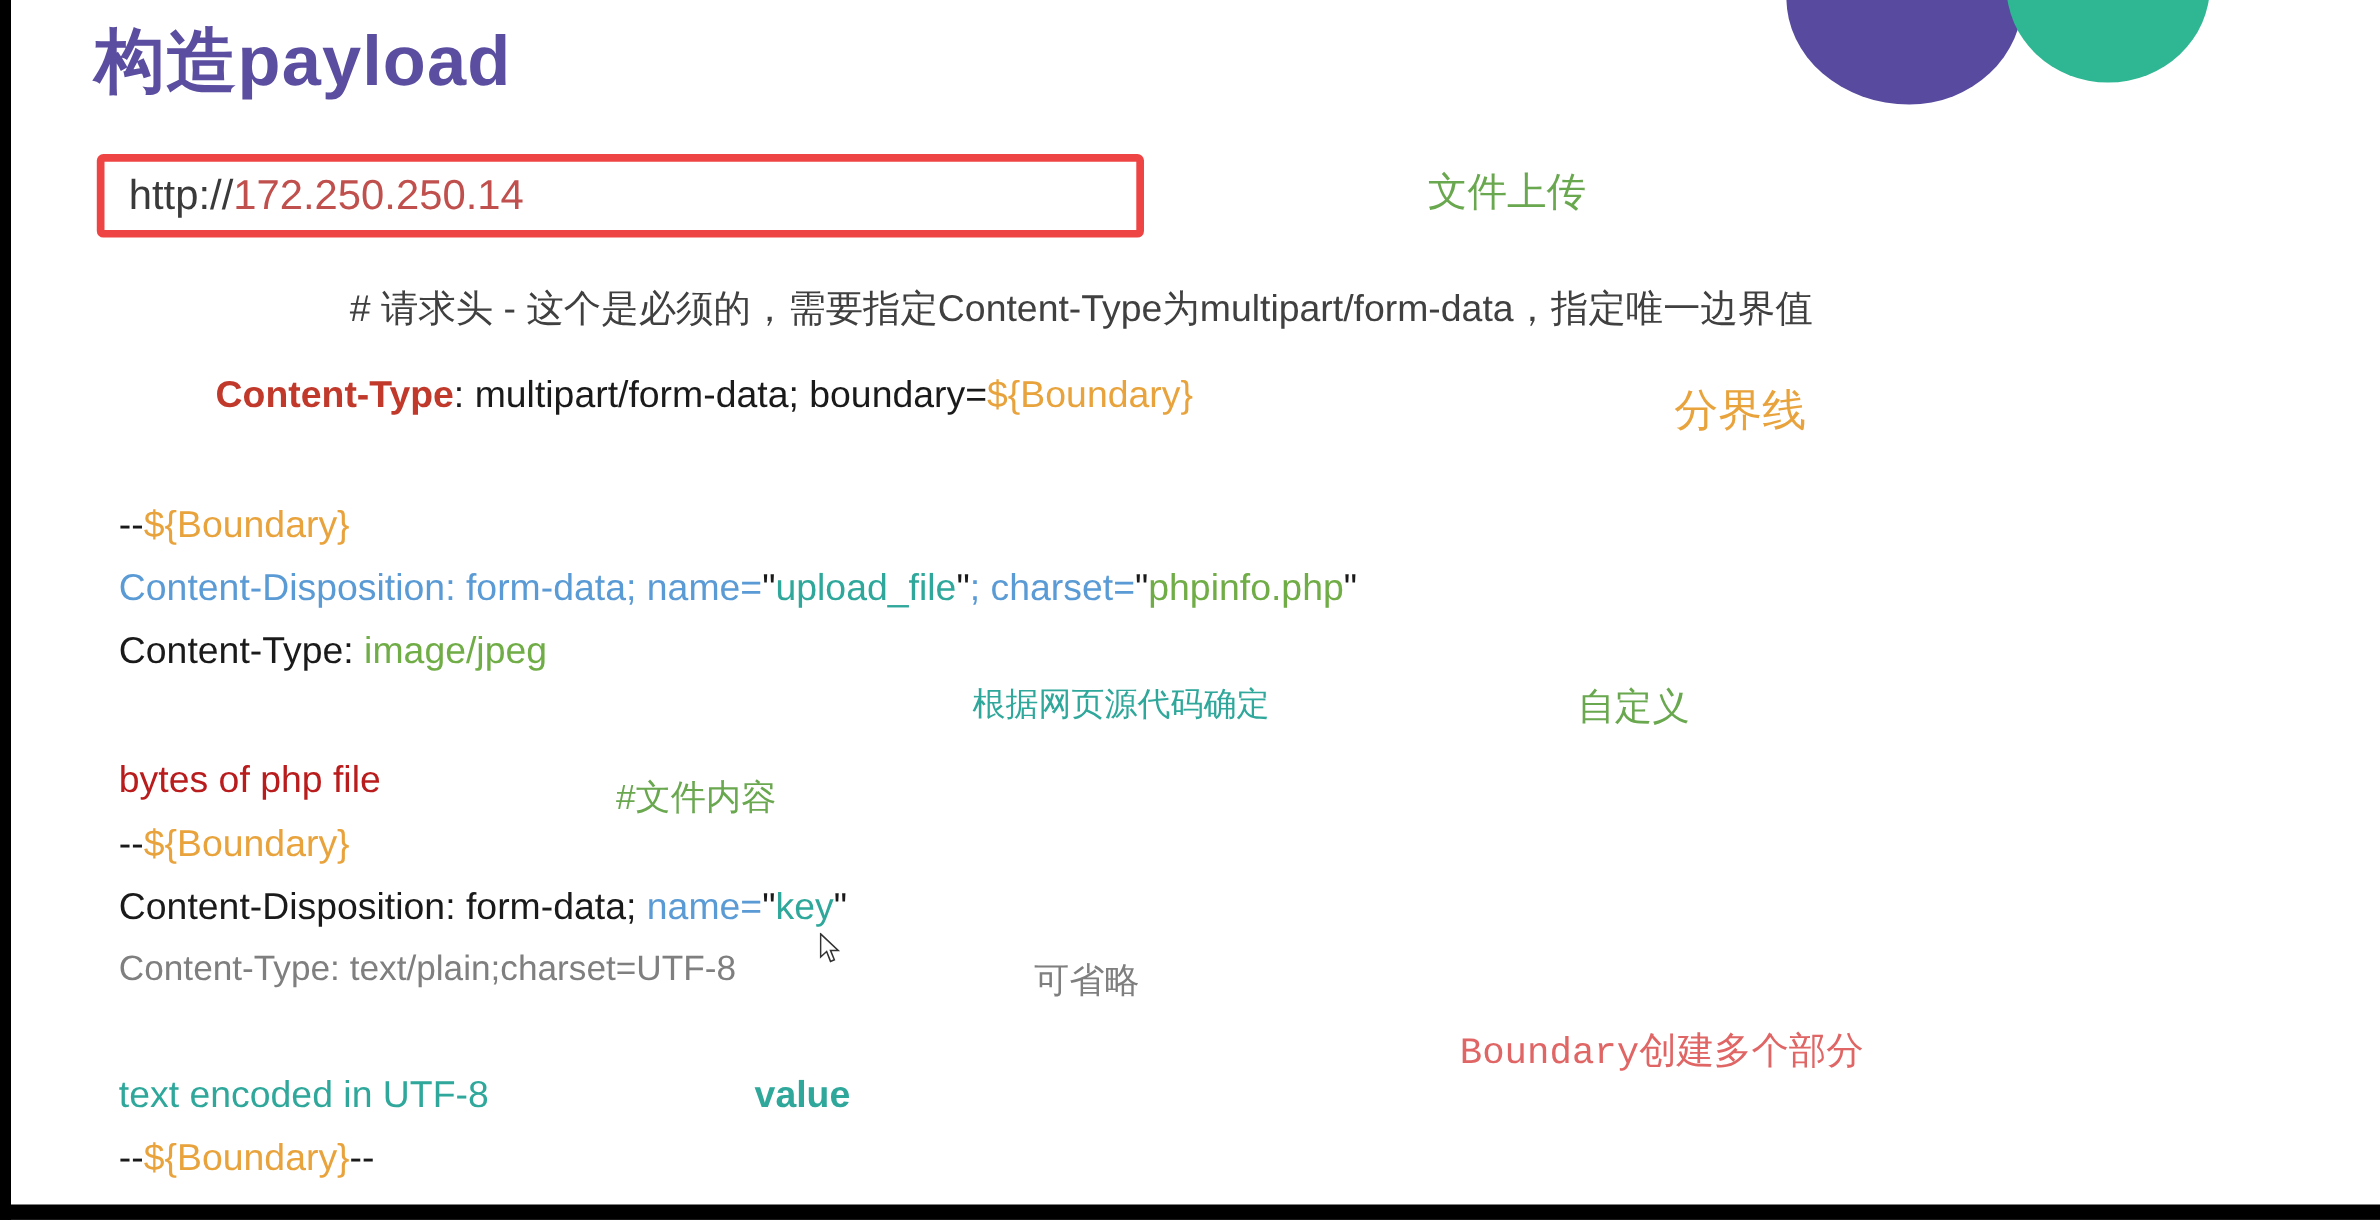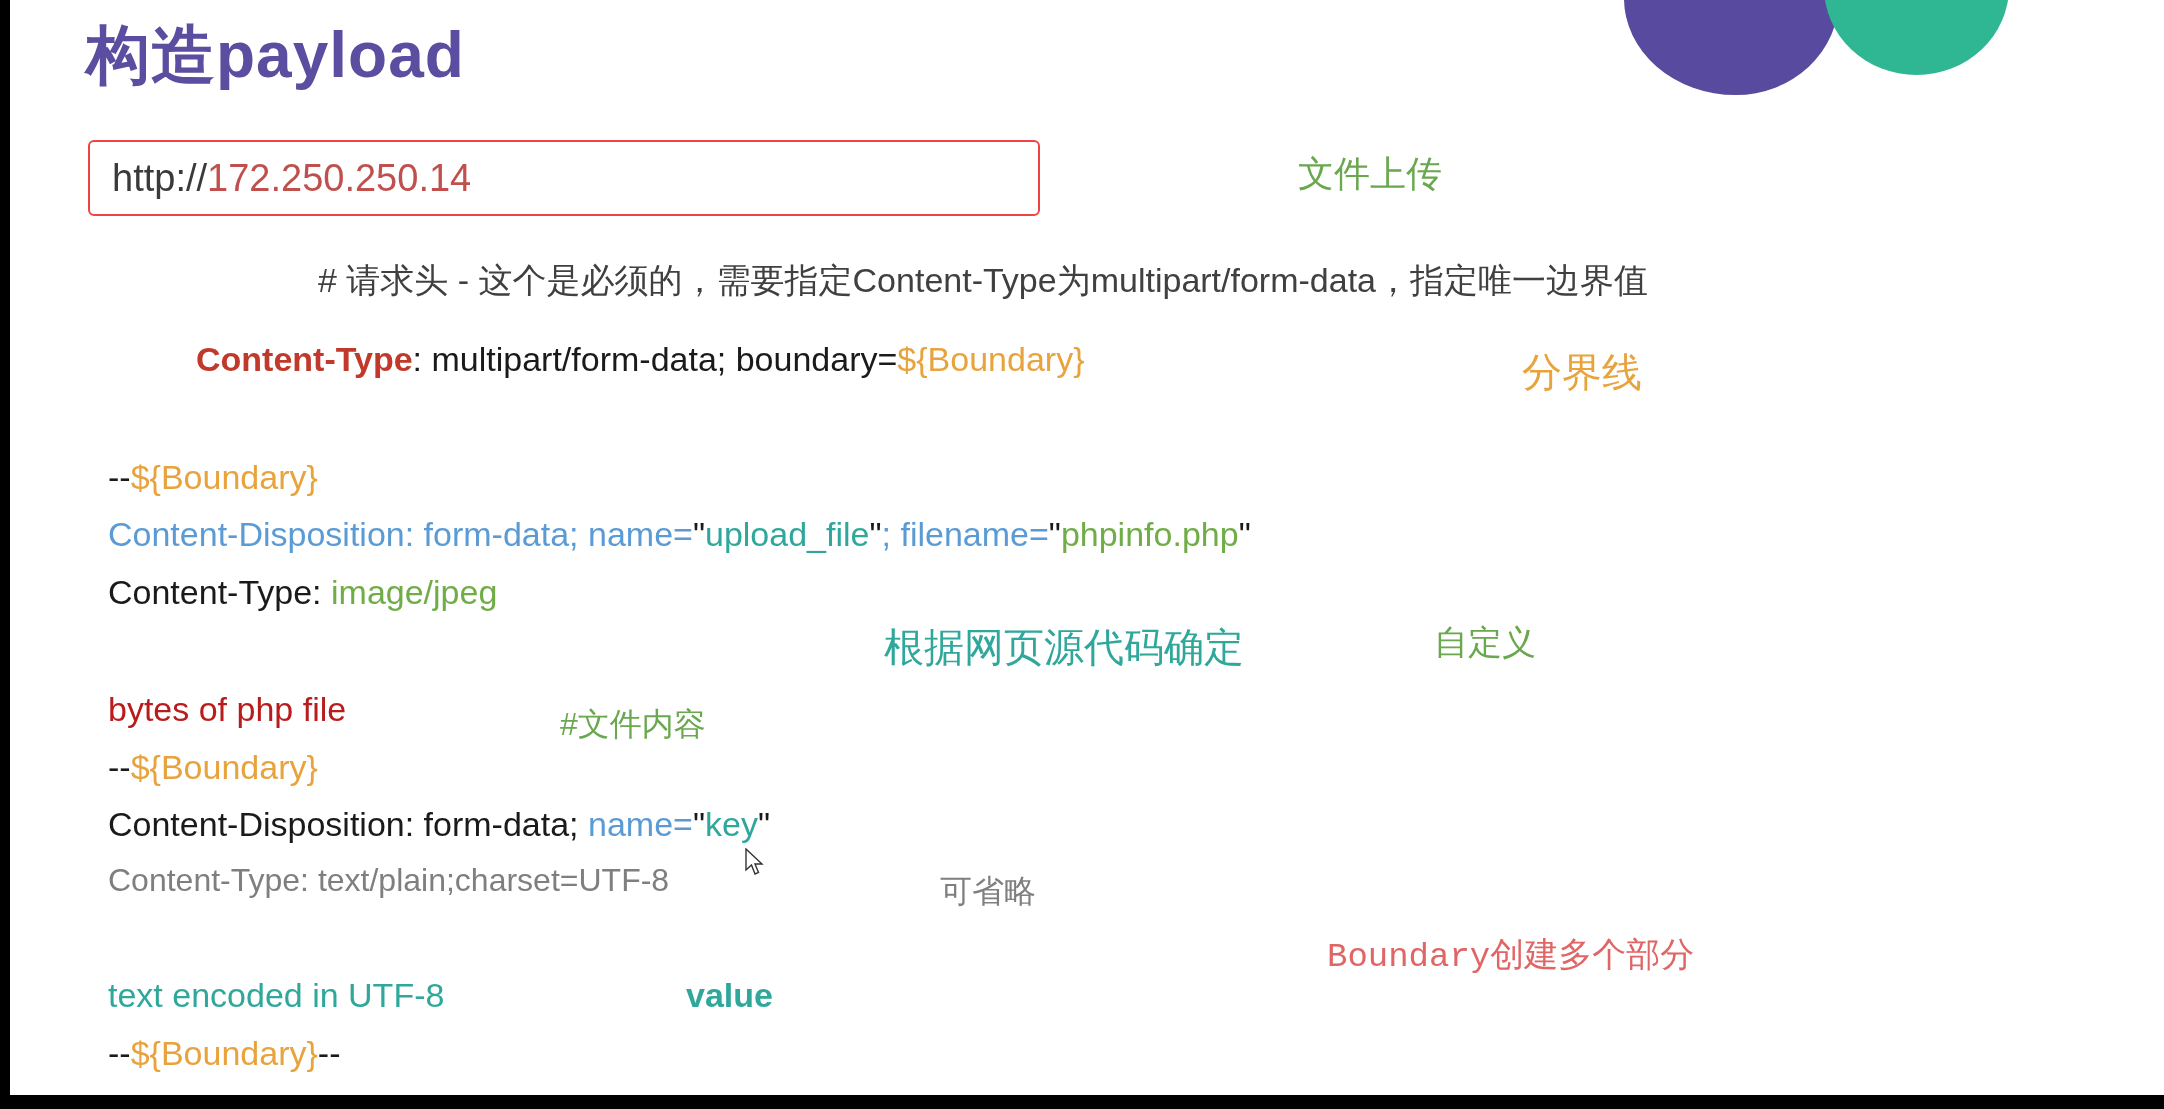--- a/index.html
+++ b/index.html
@@ -58,21 +58,21 @@
   }
 
   
   .url-box {
     position: absolute;
     left: 88px;
     top: 140px;
     width: 952px;
     height: 76px;
     box-sizing: border-box;
-    border: 2px solid #ef4444;
+    border: 7px solid #ef4444;
     border-radius: 6px;
     background: #ffffff;
     display: flex;
     align-items: center;
     padding-left: 22px;
     font-size: 38px;
     white-space: nowrap;
   }
   .u-proto { color: #3a3a3a; }
   .u-host  { color: #c0504d; }
@@ -107,21 +107,21 @@
     color: #404040;
   }
   #upload-note { left: 1298px; top: 150px; font-size: 36px; color: #6aa84f; }
   #content-type-1 { left: 196px; top: 340px; font-size: 34px; }
   #divider-note { left: 1522px; top: 345px; font-size: 40px; color: #e8a33d; }
 
   #boundary-1 { left: 108px; top: 458px; font-size: 34px; }
   #disposition-1 { left: 108px; top: 515px; font-size: 34px; }
   #content-type-2 { left: 108px; top: 573px; font-size: 34px; }
 
-  #src-note { left: 884px; top: 620px; font-size: 40px; color: #2fa89b; }
+  #src-note { left: 884px; top: 620px; font-size: 30px; color: #2fa89b; }
   #custom-note { left: 1434px; top: 620px; font-size: 34px; color: #6aa84f; }
 
   #bytes-line { left: 108px; top: 690px; font-size: 34px; color: #b91c1c; }
   #file-content-note { left: 560px; top: 703px; font-size: 32px; color: #6aa84f; }
   #boundary-2 { left: 108px; top: 748px; font-size: 34px; }
   #disposition-2 { left: 108px; top: 805px; font-size: 34px; }
   #content-type-3 { left: 108px; top: 862px; font-size: 32px; color: #7f7f7f; }
   #omit-note { left: 940px; top: 870px; font-size: 32px; color: #7f7f7f; }
 
   #multi-note { left: 1327px; top: 932px; font-size: 34px; color: #e06666; font-family: Liberation Mono, monospace; }
@@ -180,21 +180,21 @@
   <span class="c-red bold">Content-Type</span><span class="c-black">: </span><span class="c-black">multipart/form-data; boundary=</span><span class="c-orange">${Boundary}</span>
 </div>
 
 <div class="line cn" id="divider-note">分界线</div>
 
 <div class="line" id="boundary-1">
   <span class="c-black">--</span><span class="c-orange">${Boundary}</span>
 </div>
 
 <div class="line" id="disposition-1">
-  <span class="c-blue">Content-Disposition: form-data; </span><span class="c-blue">name=</span><span class="c-black">"</span><span class="c-teal">upload_file</span><span class="c-black">"</span><span class="c-blue">; </span><span class="c-blue">filename=</span><span class="c-black">"</span><span class="c-green2">phpinfo.php</span><span class="c-black">"</span>
+  <span class="c-blue">Content-Disposition: form-data; </span><span class="c-blue">name=</span><span class="c-black">"</span><span class="c-teal">upload_file</span><span class="c-black">"</span><span class="c-blue">; </span><span class="c-blue">charset=</span><span class="c-black">"</span><span class="c-green2">phpinfo.php</span><span class="c-black">"</span>
 </div>
 
 <div class="line" id="content-type-2">
   <span class="c-black">Content-Type: </span><span class="c-green2">image/jpeg</span>
 </div>
 
 <div class="line cn" id="src-note">根据网页源代码确定</div>
 <div class="line cn" id="custom-note">自定义</div>
 
 <div class="line" id="bytes-line">bytes of php file</div>

